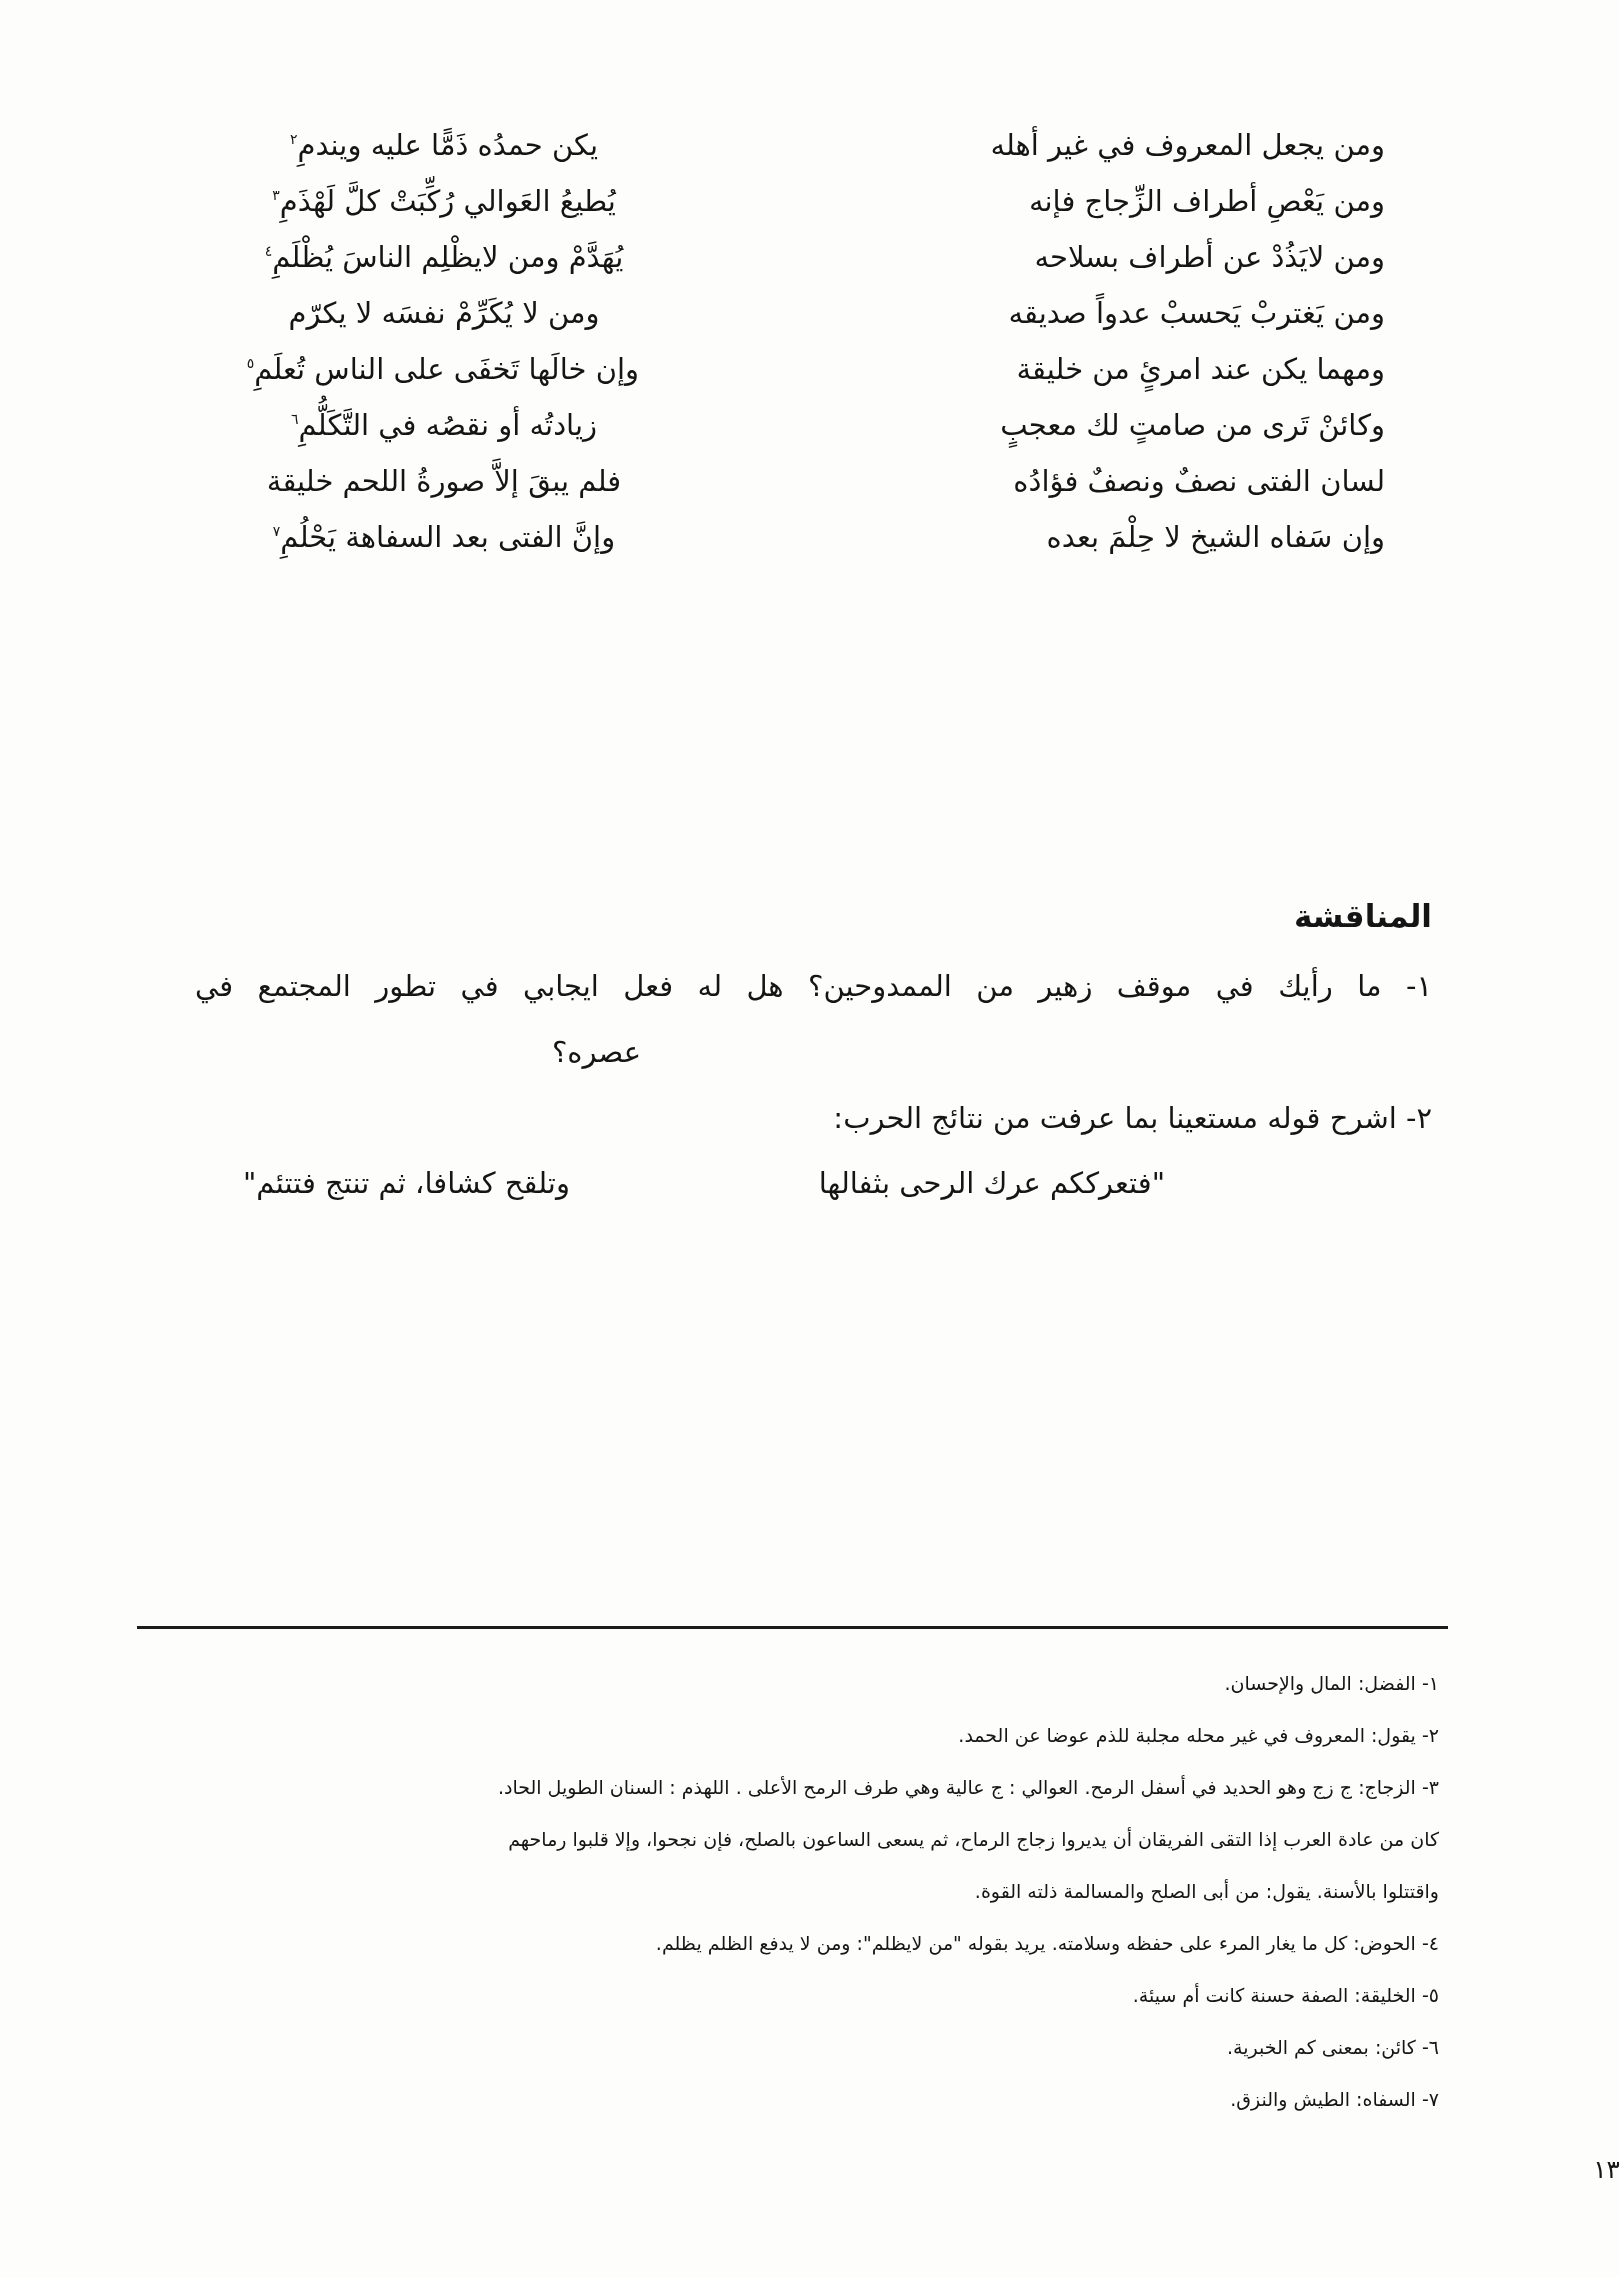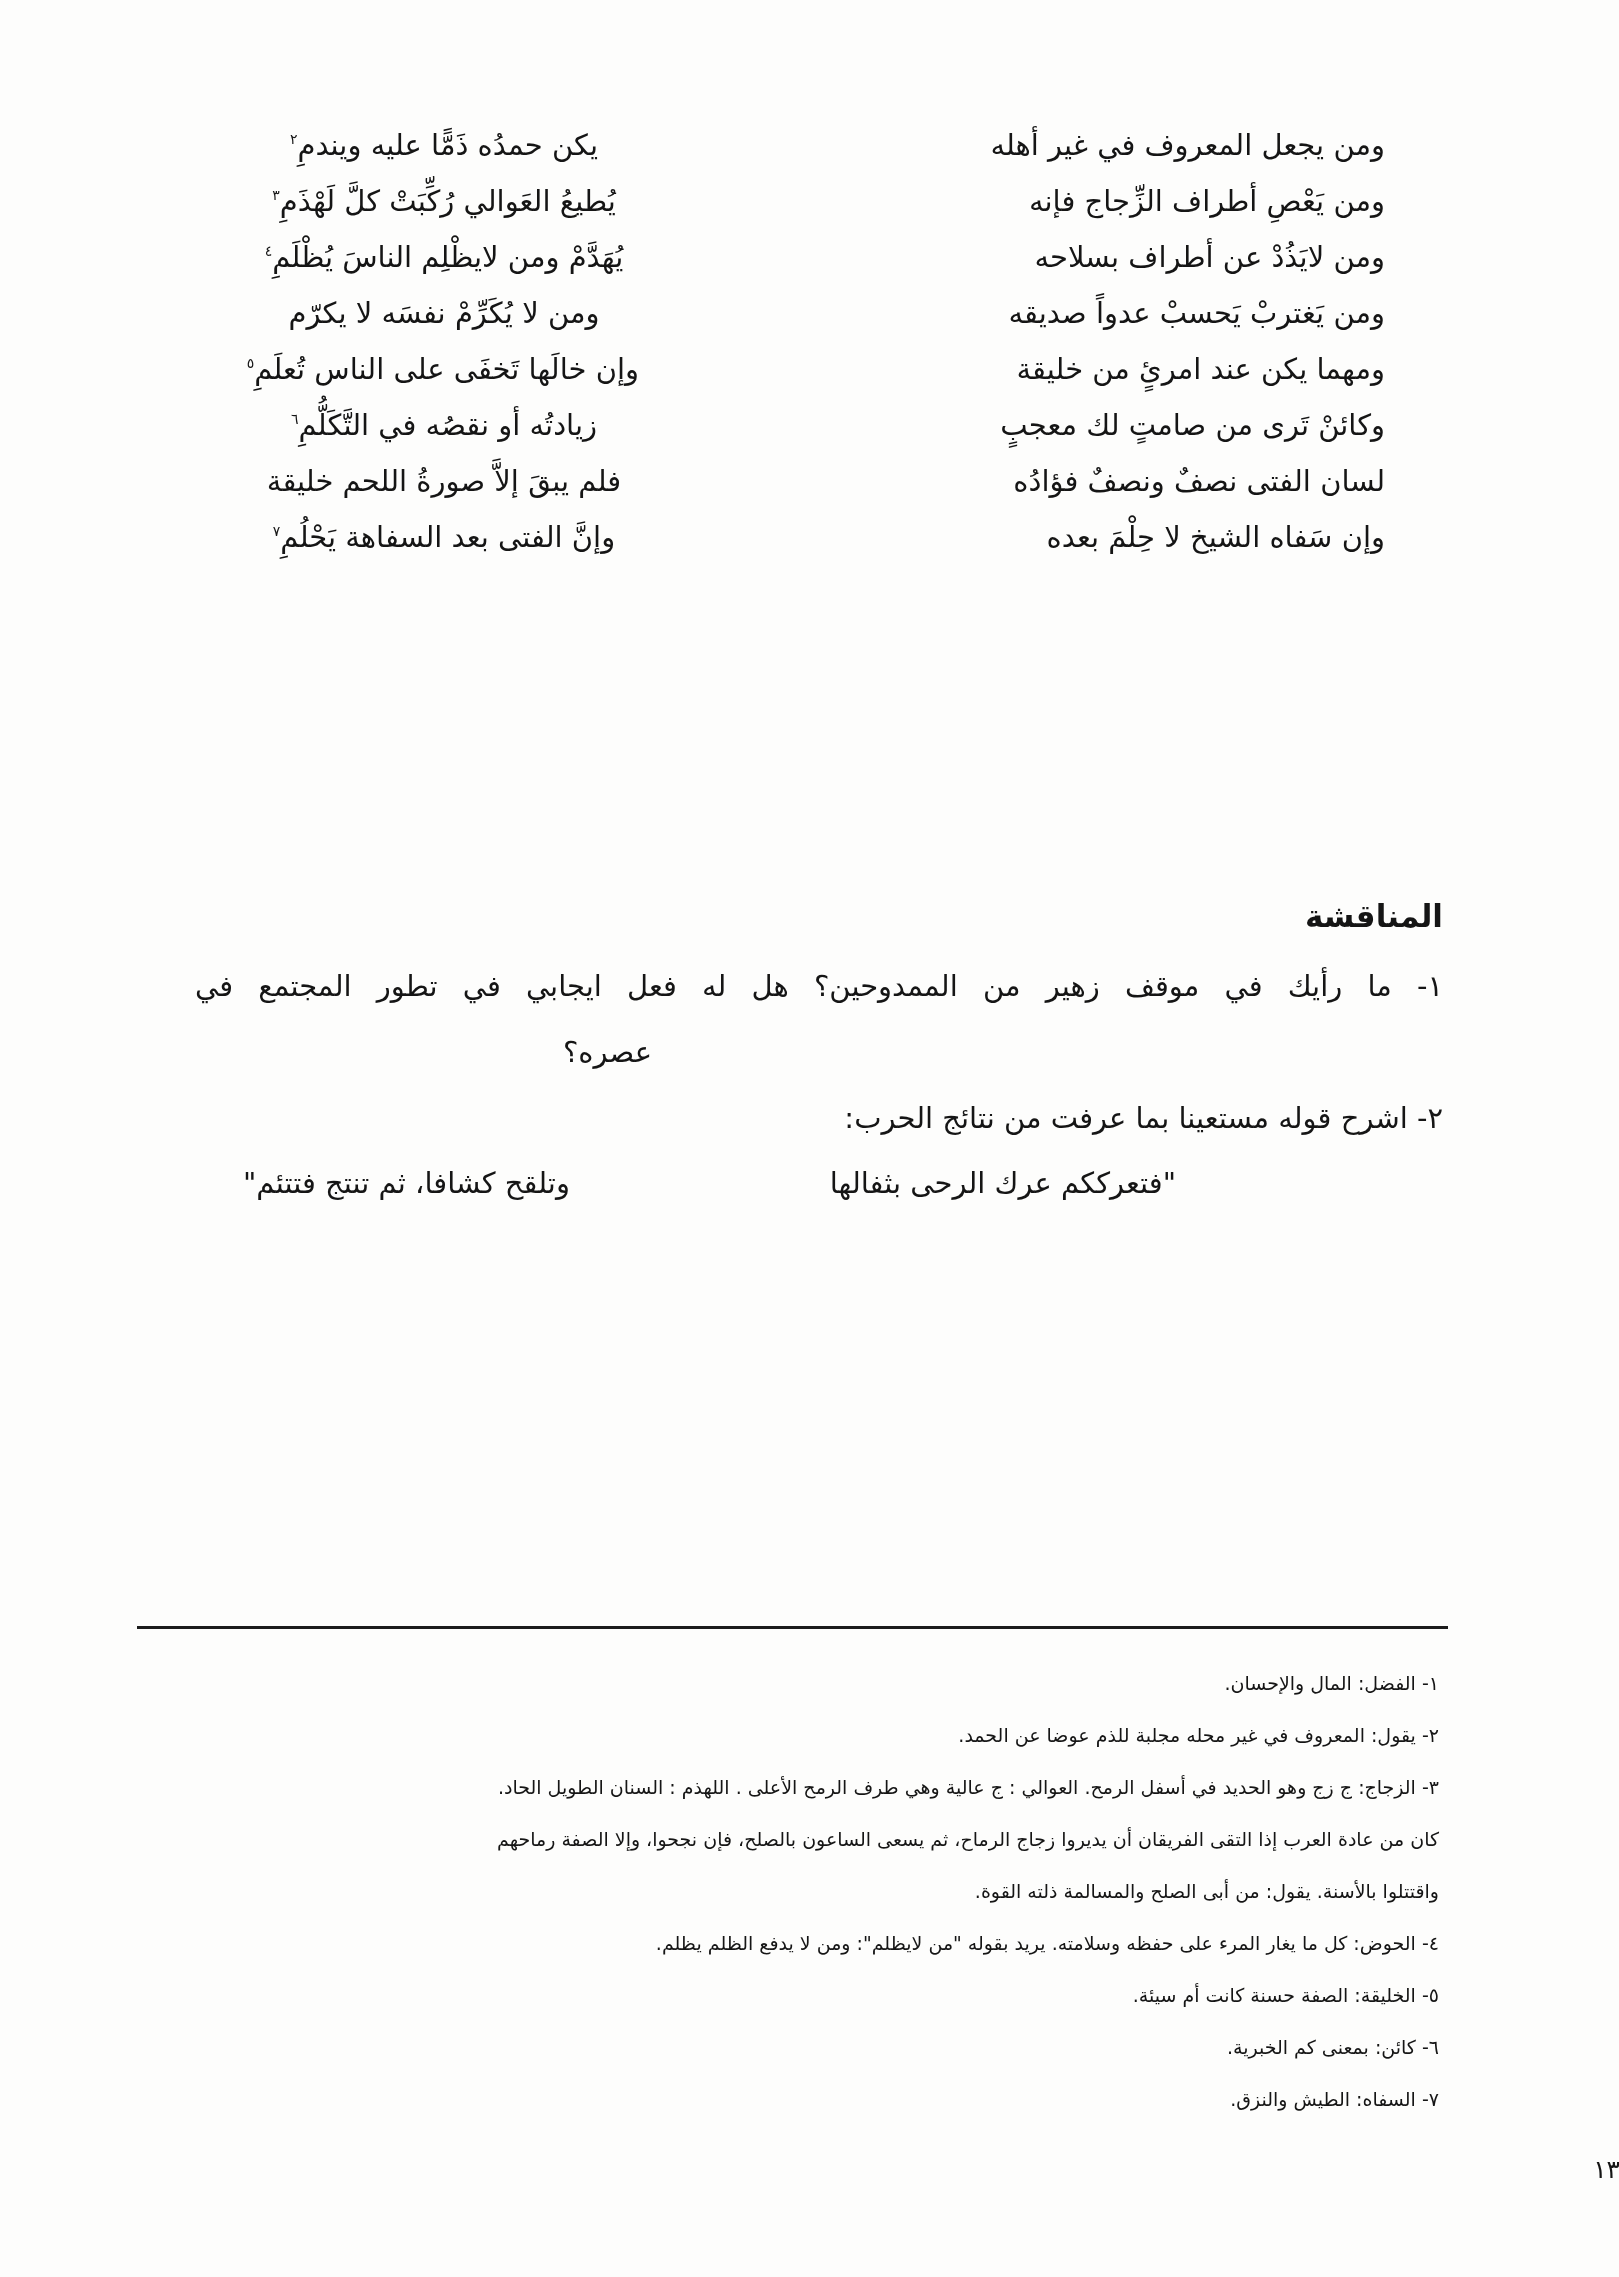--- a/index.html
+++ b/index.html
@@ -23,21 +23,21 @@
     margin-bottom:24px;
     font-size:29px; line-height:32px;
   }
   .hemistich { white-space:nowrap; }
   .sadr { text-align:right; }
   .ajuz { width:390px; text-align:center; }
   .note-marker { font-size:14px; vertical-align:super; line-height:0; }
 
   
   .discussion {
-    position:absolute; top:898px; right:177px; left:167px;
+    position:absolute; top:898px; right:188px; left:167px;
     direction:rtl; font-size:29px;
   }
   .disc-heading { font-weight:bold; font-size:31px; margin-bottom:34px; }
   .q-line { margin-bottom:30px; line-height:36px; }
   .q1-l1 { text-align:justify; text-align-last:justify;margin-left:28px; }
   .q1-l2 { padding-right:791px; }
   .quote-row {
     display:flex; justify-content:space-between;
     margin:4px 267px 30px 76px;
     white-space:nowrap;
@@ -108,21 +108,21 @@
       <span class="hemistich">"فتعرككم عرك الرحى بثفالها</span>
       <span class="hemistich">وتلقح كشافا، ثم تنتج فتتئم"</span>
     </div>
   </div>
 
   <div class="divider"></div>
   <div class="footnotes">
     <div class="fn-line">١- الفضل: المال والإحسان.</div>
     <div class="fn-line">٢- يقول: المعروف في غير محله مجلبة للذم عوضا عن الحمد.</div>
     <div class="fn-line">٣- الزجاج: ج زج وهو الحديد في أسفل الرمح. العوالي : ج عالية وهي طرف الرمح الأعلى . اللهذم : السنان الطويل الحاد.</div>
-    <div class="fn-line">كان من عادة العرب إذا التقى الفريقان أن يديروا زجاج الرماح، ثم يسعى الساعون بالصلح، فإن نجحوا، وإلا الصفة رماحهم</div>
+    <div class="fn-line">كان من عادة العرب إذا التقى الفريقان أن يديروا زجاج الرماح، ثم يسعى الساعون بالصلح، فإن نجحوا، وإلا قلبوا رماحهم</div>
     <div class="fn-line">واقتتلوا بالأسنة. يقول: من أبى الصلح والمسالمة ذلته القوة.</div>
     <div class="fn-line">٤- الحوض: كل ما يغار المرء على حفظه وسلامته. يريد بقوله "من لايظلم": ومن لا يدفع الظلم يظلم.</div>
     <div class="fn-line">٥- الخليقة: الصفة حسنة كانت أم سيئة.</div>
     <div class="fn-line">٦- كائن: بمعنى كم الخبرية.</div>
     <div class="fn-line">٧- السفاه: الطيش والنزق.</div>
   </div>
 
   <div class="page-number">١٣</div>
 
 </div>

